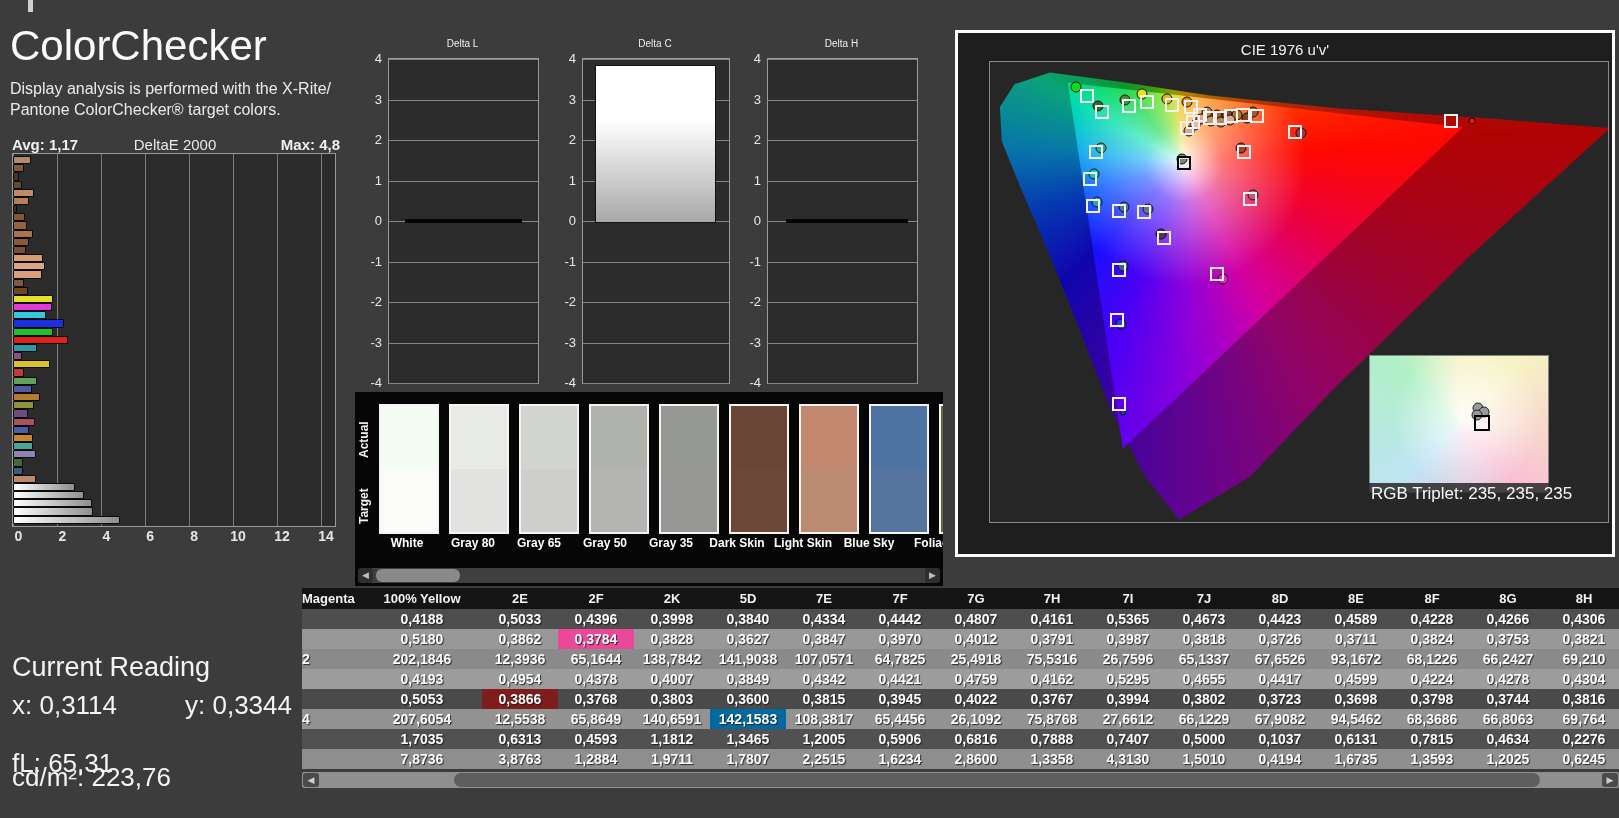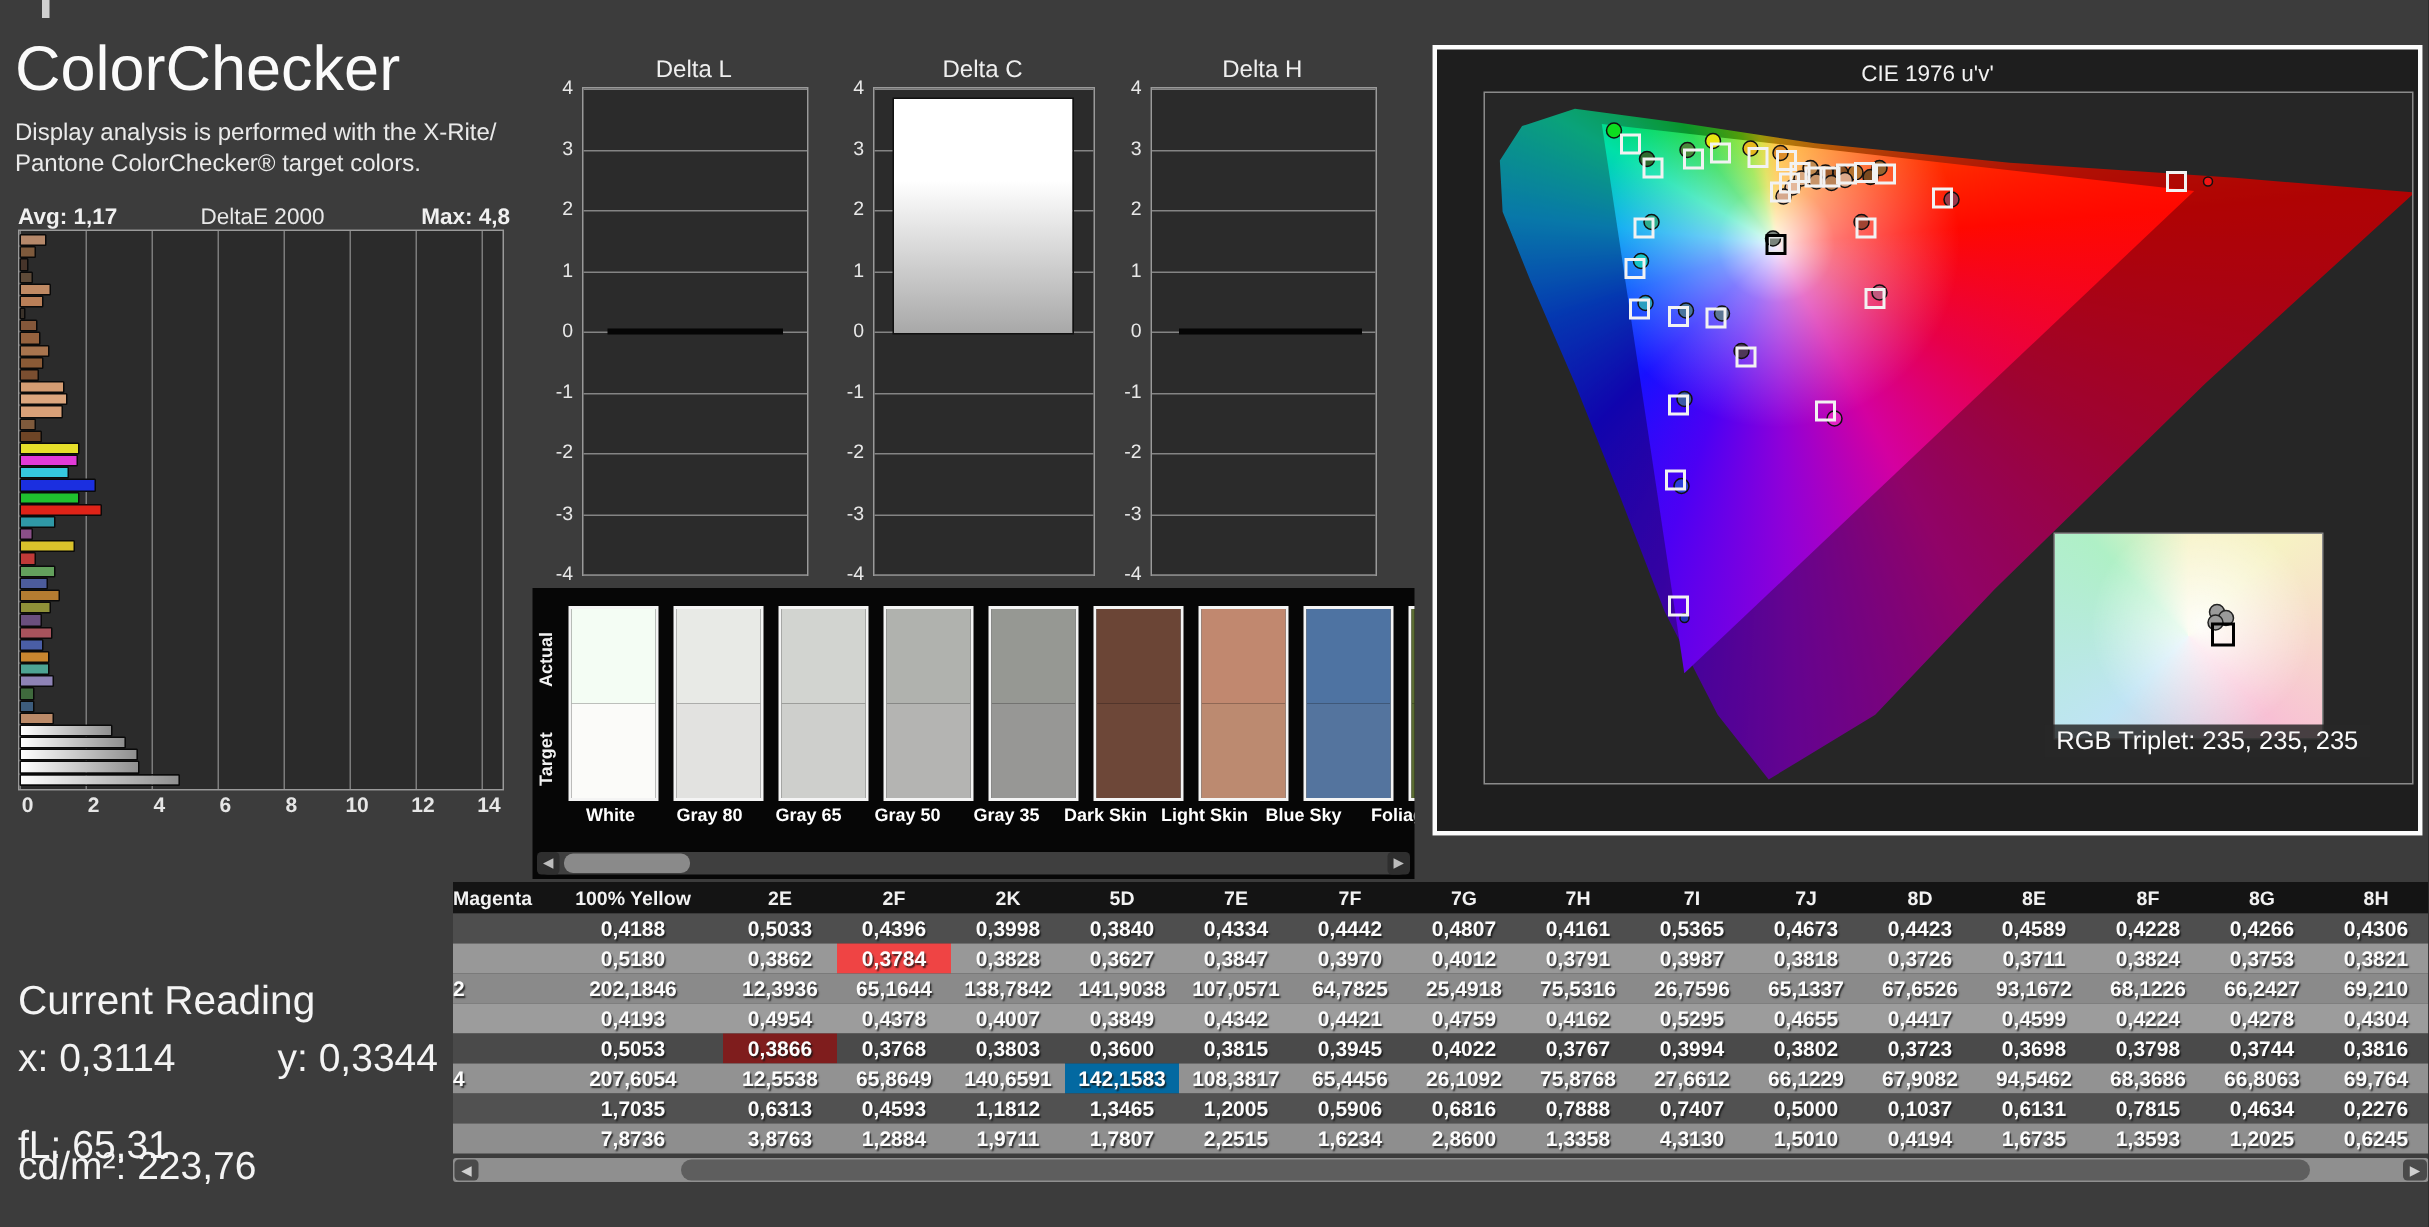--- a/index.html
+++ b/index.html
@@ -19,21 +19,21 @@
   #de-max{position:absolute;right:0;top:0;font-weight:bold;}
   #de-chart{left:12px;top:153px;width:322px;height:372px;background:#2b2b2b;border:1px solid #9a9a9a;}
   .de-grid{position:absolute;top:0;bottom:0;width:1px;background:#7c7c7c;}
   #de-bars{position:absolute;left:0;top:2px;right:0;bottom:2px;display:flex;flex-direction:column;justify-content:space-between;}
   .de-bar{height:7px;border:1px solid #0a0a0a;border-radius:1px;}
   .de-bar.grad{background:linear-gradient(to right,#ffffff,#8f8f8f)!important;}
   #de-xaxis{left:12px;top:528px;width:322px;height:16px;font-size:14px;font-weight:bold;color:#e6e6e6;}
   .de-xlab{position:absolute;transform:translateX(-50%);}
 
   
-  .dchart-title{top:38px;height:18px;font-size:16px;text-align:center;color:#efefef;}
+  .dchart-title{top:38px;height:18px;font-size:10px;text-align:center;color:#efefef;}
   .dplot{top:58px;height:324px;background:#2b2b2b;border:1px solid #9a9a9a;}
   .dgrid{position:absolute;left:0;right:0;height:1px;background:#848484;}
   .dtick{position:absolute;width:30px;text-align:right;font-size:13px;color:#e8e8e8;transform:translateY(-50%);}
   .zero-bar{position:absolute;height:4px;background:#050505;}
   #dc-whitebar{position:absolute;background:linear-gradient(to bottom,#ffffff 0%,#ffffff 35%,#a8a8a8 100%);border:1px solid #111;}
 
   
   #swatch-panel{left:355px;top:392px;width:588px;height:194px;background:#060606;overflow:hidden;}
   .rot-label{position:absolute;left:2px;width:14px;font-size:12px;font-weight:bold;color:#f2f2f2;
              writing-mode:vertical-rl;transform:rotate(180deg);text-align:center;}
@@ -435,21 +435,21 @@
         <div class="td" style="background: rgb(78, 78, 78);">0,5365</div>
         <div class="td" style="background: rgb(78, 78, 78);">0,4673</div>
         <div class="td" style="background: rgb(78, 78, 78);">0,4423</div>
         <div class="td" style="background: rgb(78, 78, 78);">0,4589</div>
         <div class="td" style="background: rgb(78, 78, 78);">0,4228</div>
         <div class="td" style="background: rgb(78, 78, 78);">0,4266</div>
         <div class="td" style="background: rgb(78, 78, 78);">0,4306</div>
         <div class="td frag" style="background: rgb(152, 152, 152);"></div>
         <div class="td" style="background: rgb(152, 152, 152);">0,5180</div>
         <div class="td" style="background: rgb(152, 152, 152);">0,3862</div>
-        <div class="td" style="background: #ef4444;">0,3784</div>
+        <div class="td" style="background: #ec4899;">0,3784</div>
         <div class="td" style="background: rgb(152, 152, 152);">0,3828</div>
         <div class="td" style="background: rgb(152, 152, 152);">0,3627</div>
         <div class="td" style="background: rgb(152, 152, 152);">0,3847</div>
         <div class="td" style="background: rgb(152, 152, 152);">0,3970</div>
         <div class="td" style="background: rgb(152, 152, 152);">0,4012</div>
         <div class="td" style="background: rgb(152, 152, 152);">0,3791</div>
         <div class="td" style="background: rgb(152, 152, 152);">0,3987</div>
         <div class="td" style="background: rgb(152, 152, 152);">0,3818</div>
         <div class="td" style="background: rgb(152, 152, 152);">0,3726</div>
         <div class="td" style="background: rgb(152, 152, 152);">0,3711</div>

